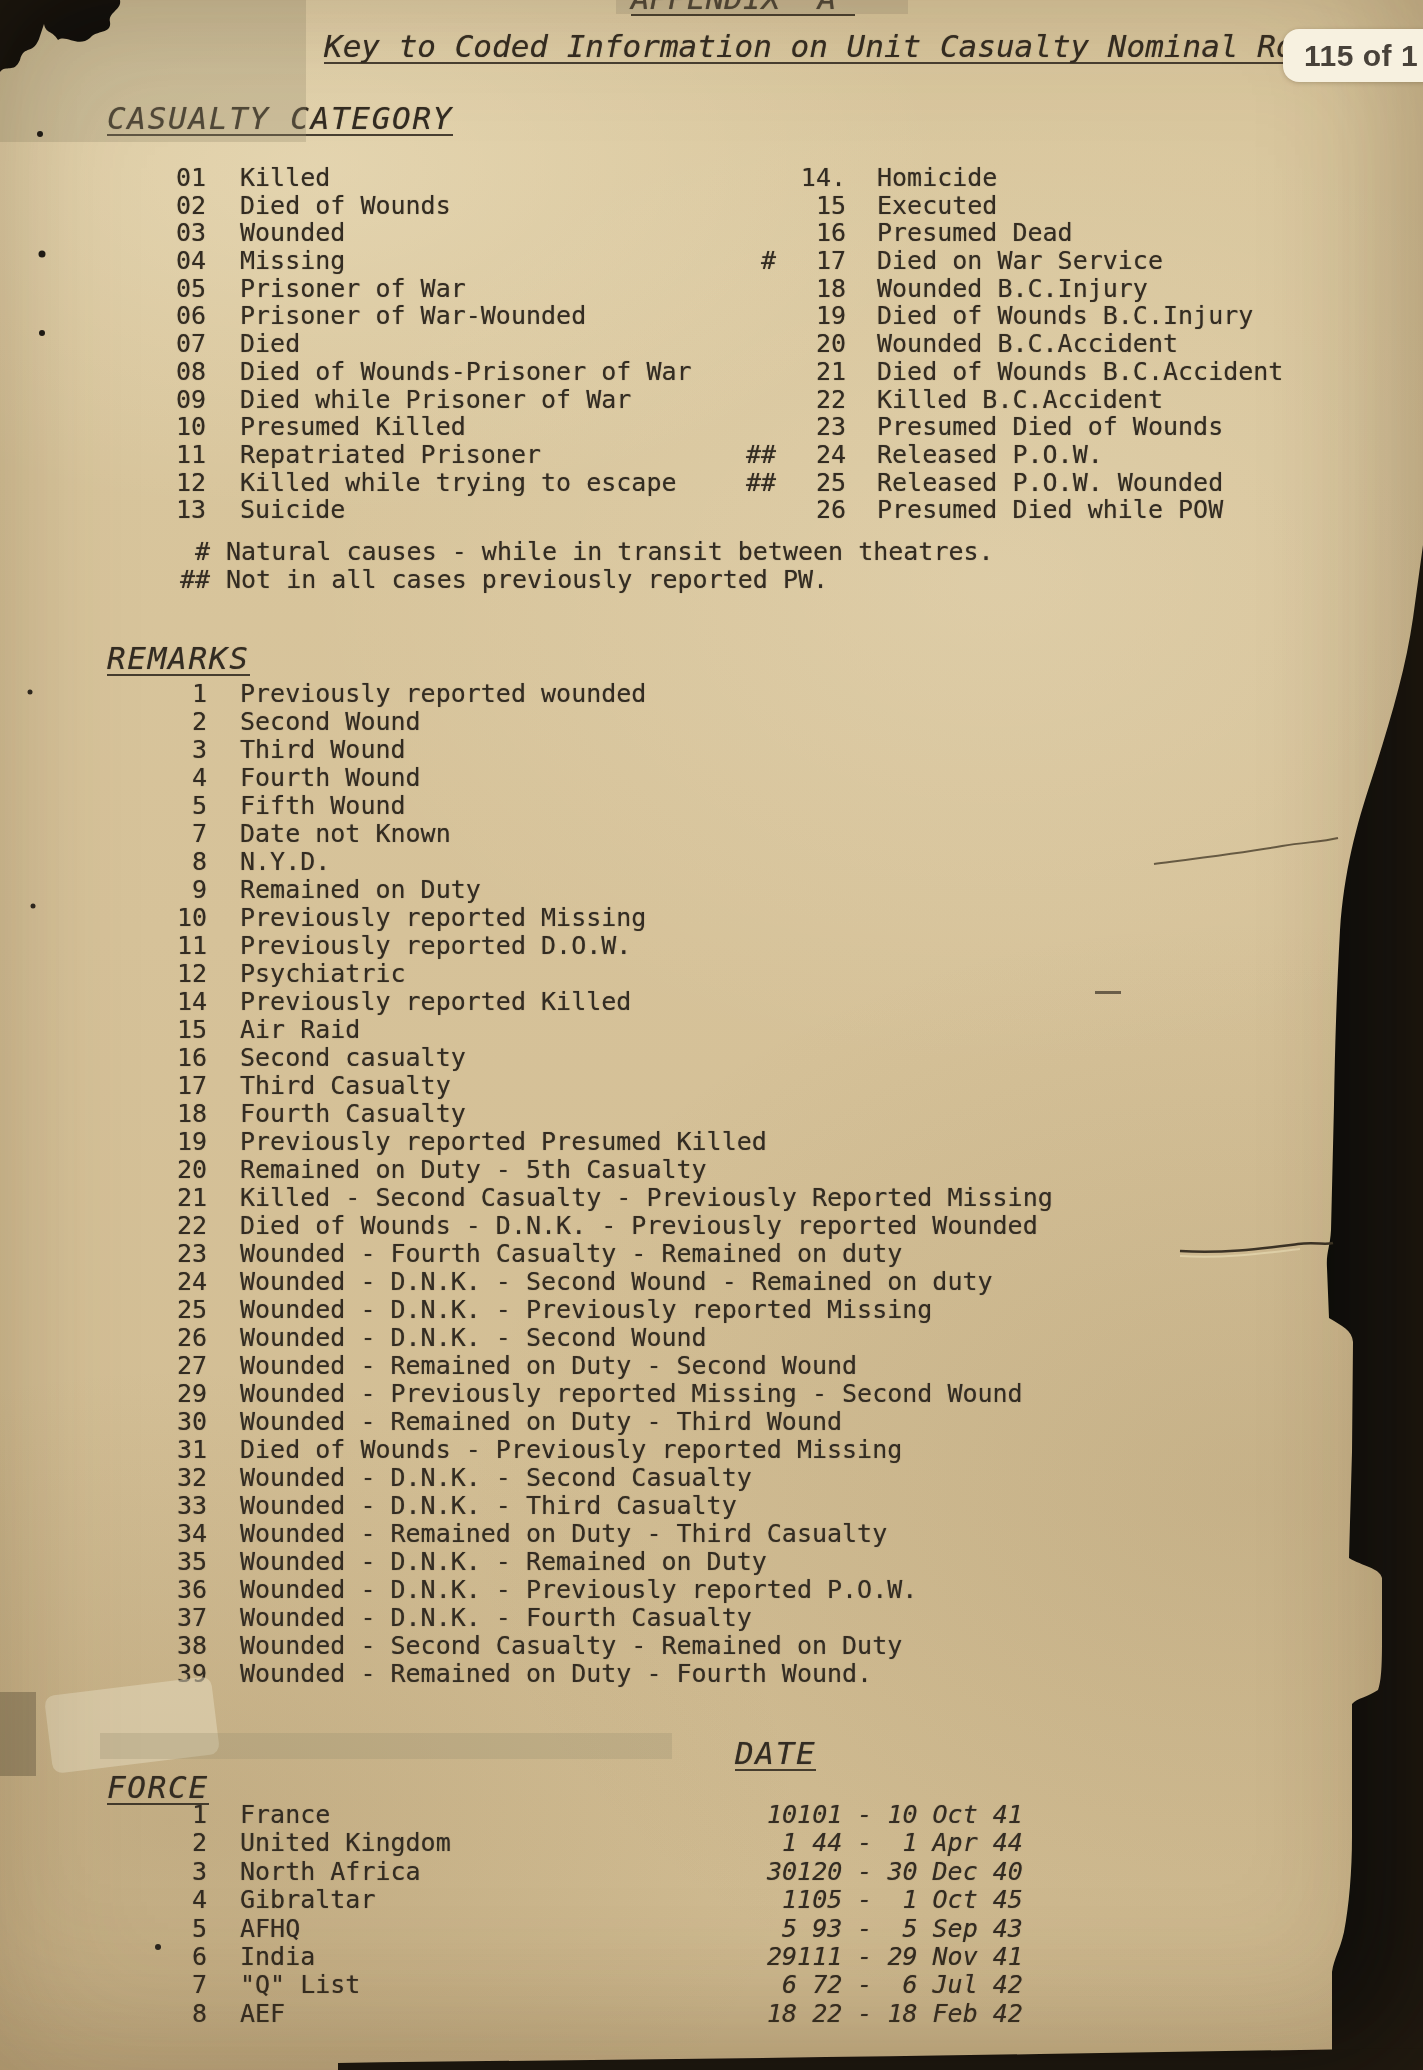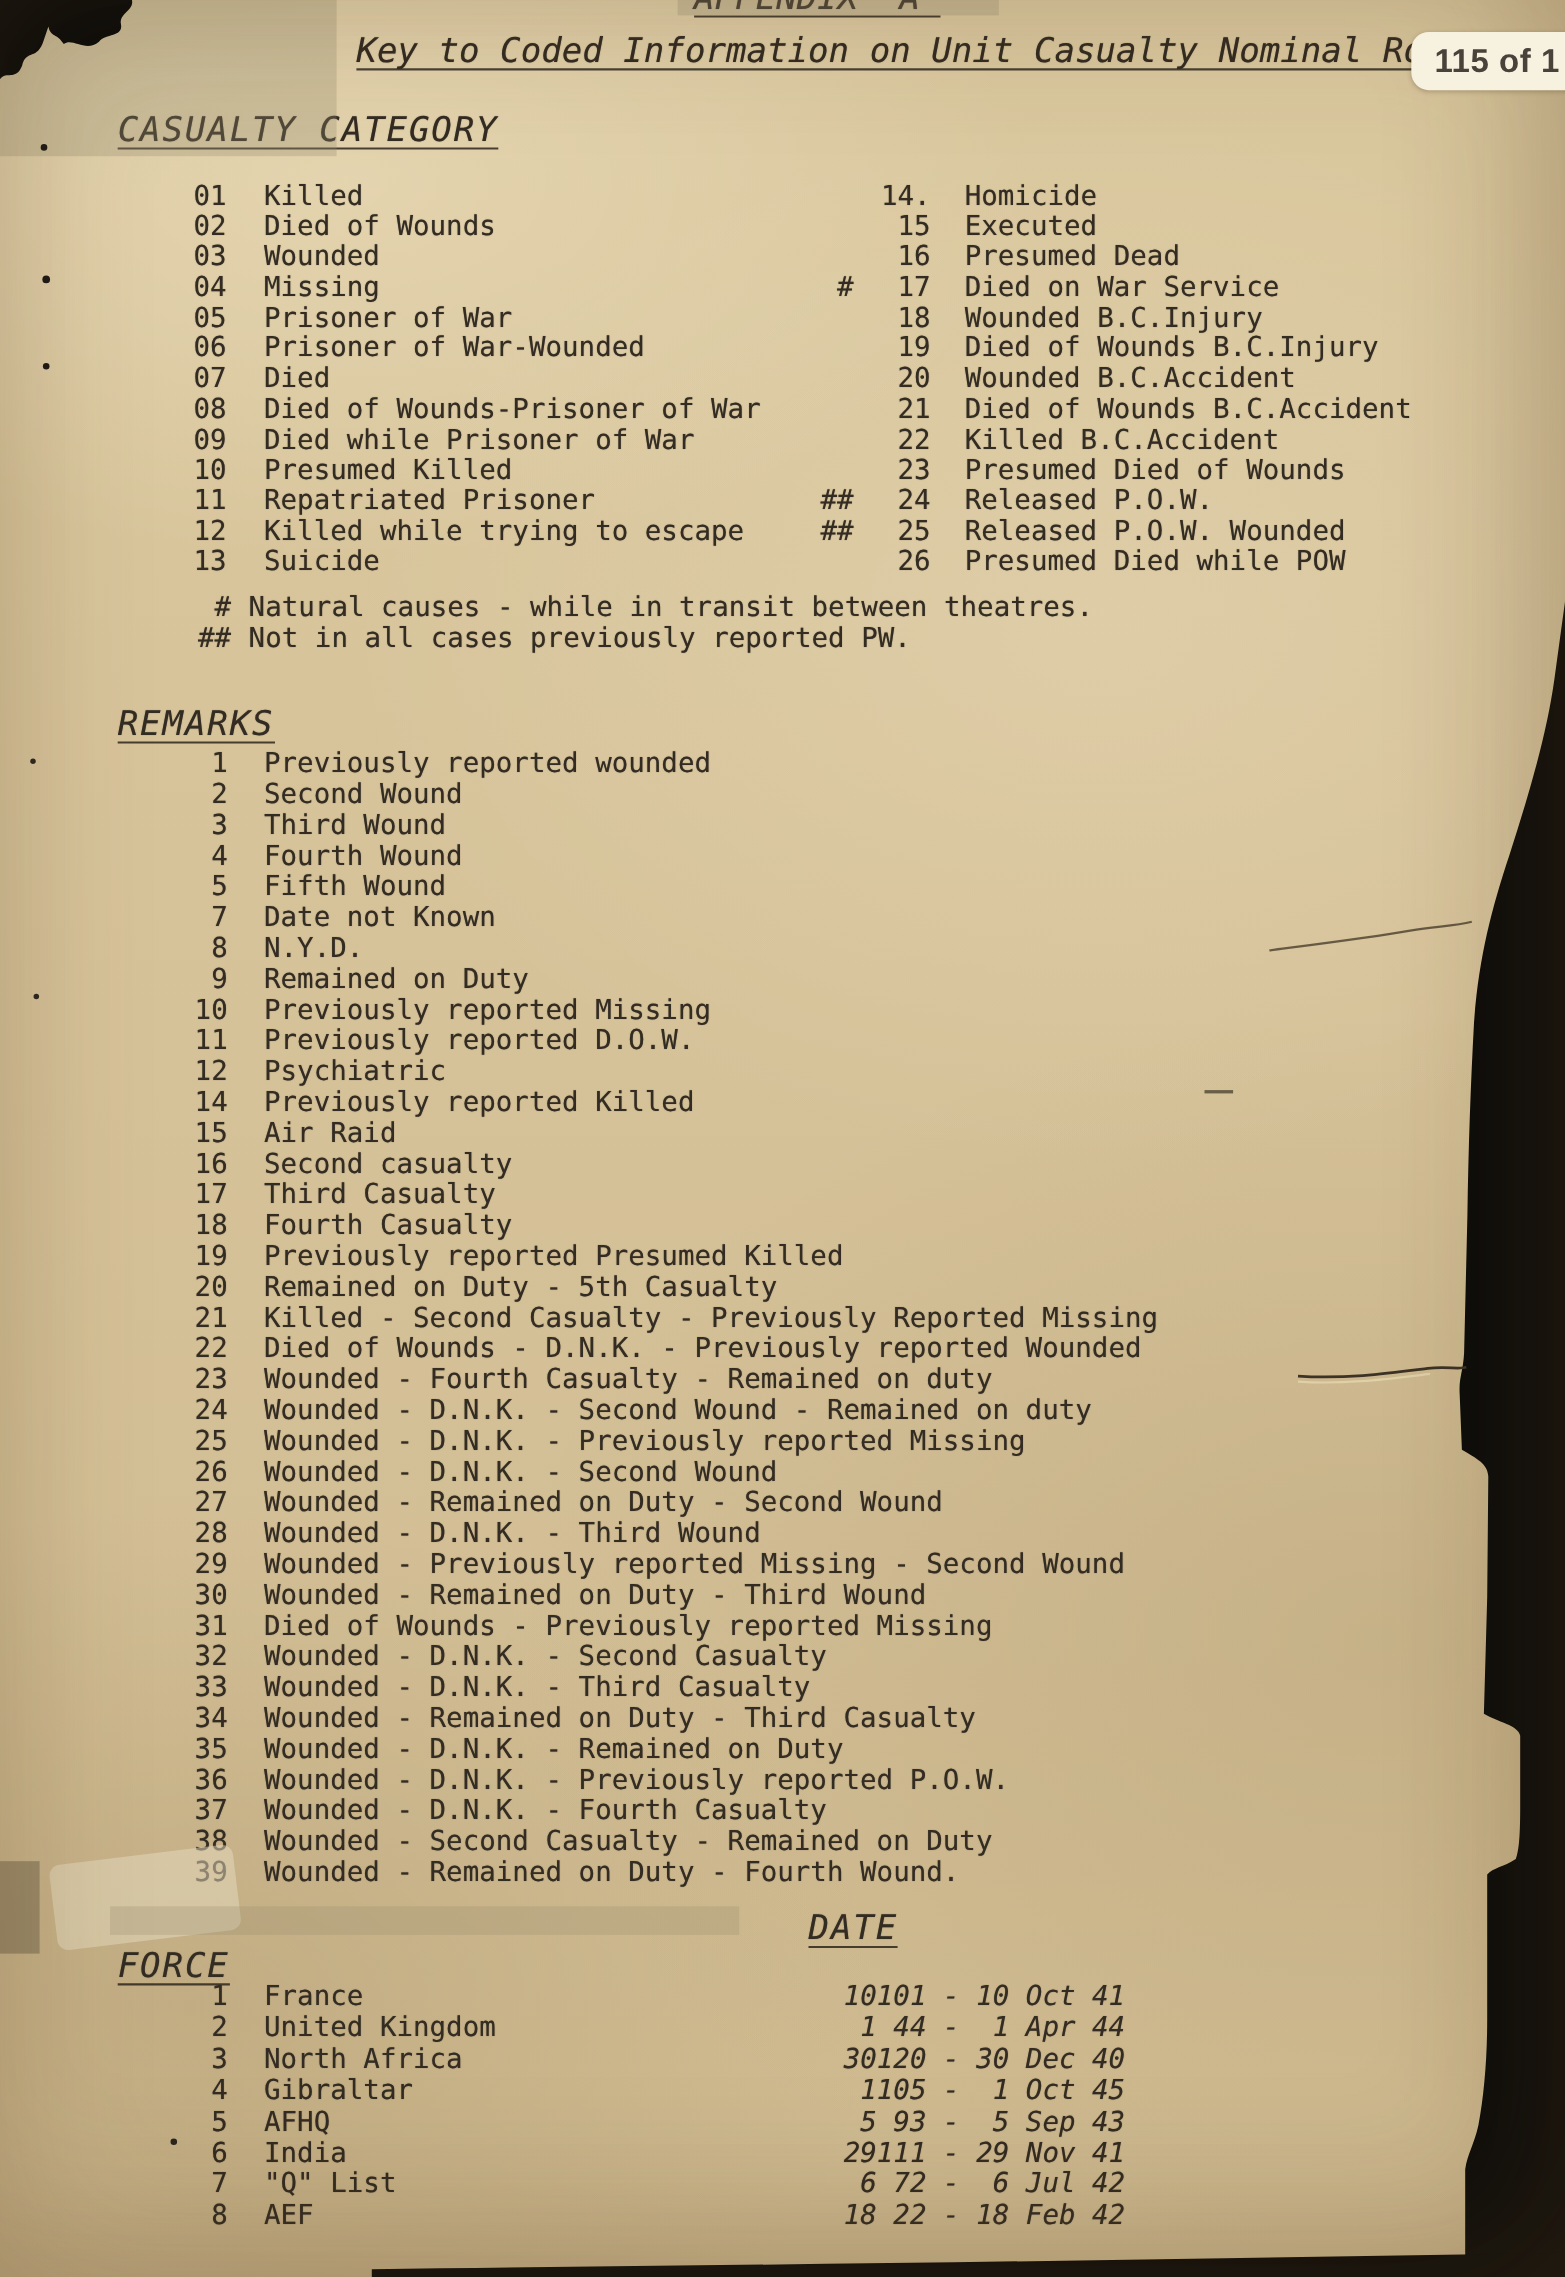--- a/index.html
+++ b/index.html
@@ -270,24 +270,20 @@
       </div>
     <div class="row">
         <span class="r-num">26</span>
         <span class="r-label">Wounded - D.N.K. - Second Wound</span>
       </div>
     <div class="row">
         <span class="r-num">27</span>
         <span class="r-label">Wounded - Remained on Duty - Second Wound</span>
       </div>
     <div class="row">
-        <span class="r-num">28</span>
-        <span class="r-label">Wounded - D.N.K. - Third Wound</span>
-      </div>
-    <div class="row">
         <span class="r-num">29</span>
         <span class="r-label">Wounded - Previously reported Missing - Second Wound</span>
       </div>
     <div class="row">
         <span class="r-num">30</span>
         <span class="r-label">Wounded - Remained on Duty - Third Wound</span>
       </div>
     <div class="row">
         <span class="r-num">31</span>
         <span class="r-label">Died of Wounds - Previously reported Missing</span>

